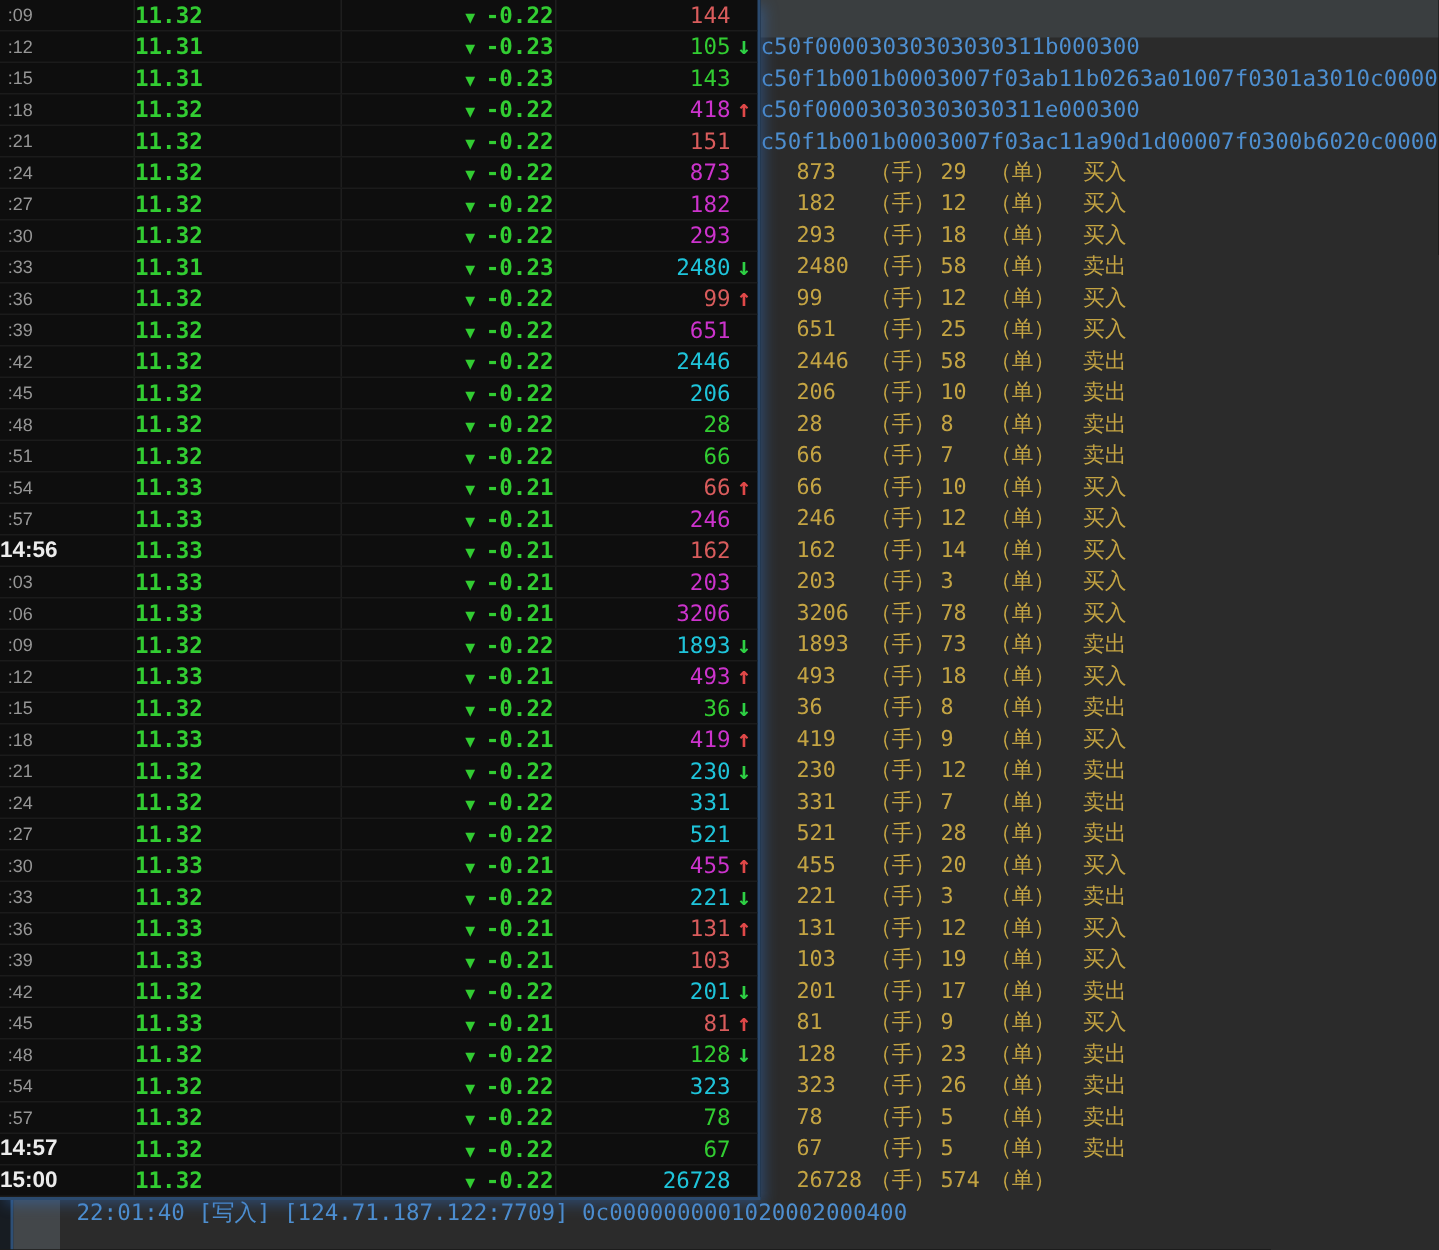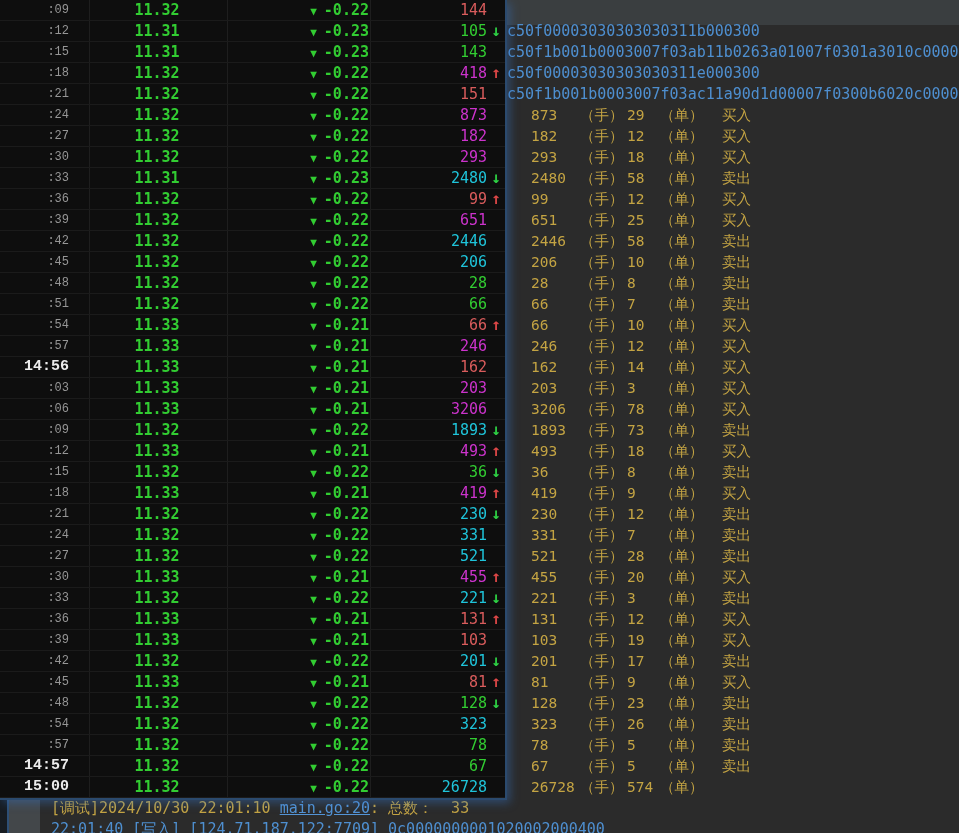--- a/index.html
+++ b/index.html
@@ -62,28 +62,28 @@
     z-index:5; overflow:hidden;
   }
   .tick-row {
     display:grid;
     grid-template-columns:90px 138px 143px 116px 18px;
     height:21px; align-items:center;
     border-bottom:1px solid #1b1b1b;
   }
   .cell { overflow:hidden; white-space:nowrap; }
   .cell.time {
-    text-align:right; padding-right:20px;
-    font-family:Liberation Mono, monospace;
+    text-align:center; padding-right:62px;
+    font-family:Liberation Sans, sans-serif;
     font-size:12px; color:#969696;
     border-right:1px solid #1e1e1e; height:100%; line-height:20px;
   }
   .cell.time.major { font-size:15px; font-weight:bold; color:#ececec; }
   .cell.price {
-    text-align:center; padding-right:3px;
+    text-align:left; padding-right:3px;
     font-size:15px; font-weight:bold; color:#32cd32;
     border-right:1px solid #1e1e1e; height:100%; line-height:20px;
   }
   .cell.change {
     text-align:right; padding-right:1px;
     font-size:15px; font-weight:bold; color:#32cd32;
     border-right:1px solid #1e1e1e; height:100%; line-height:20px;
   }
   .cell.change .tri { font-size:11px; margin-right:7px; }
   .cell.vol {
@@ -417,15 +417,14 @@
         <span class="cell vol vc-big_sell">26728</span>
         <span class="cell arrow "></span>
       </div>
     </div>
 </div>
 
 <div class="gutter-strip"></div>
 <div class="scroll-thumb"></div>
 
 <div class="log-area">
-  <div class="log-line"><span class="yellow">[调试]2024/10/30 22:01:10 </span><span class="link">main.go:20</span><span class="yellow">: 总数：  33</span></div>
   <div class="log-line blue">22:01:40 [写入] [124.71.187.122:7709] 0c0000000001020002000400</div>
 </div>
 
 </body></html>

